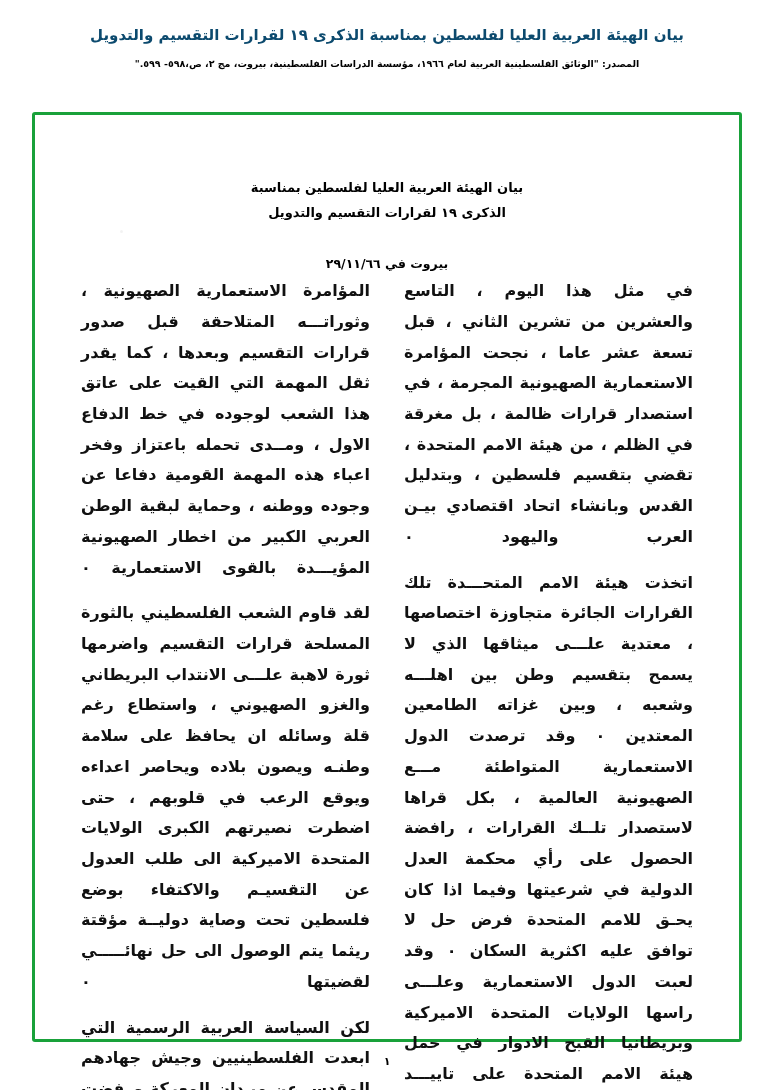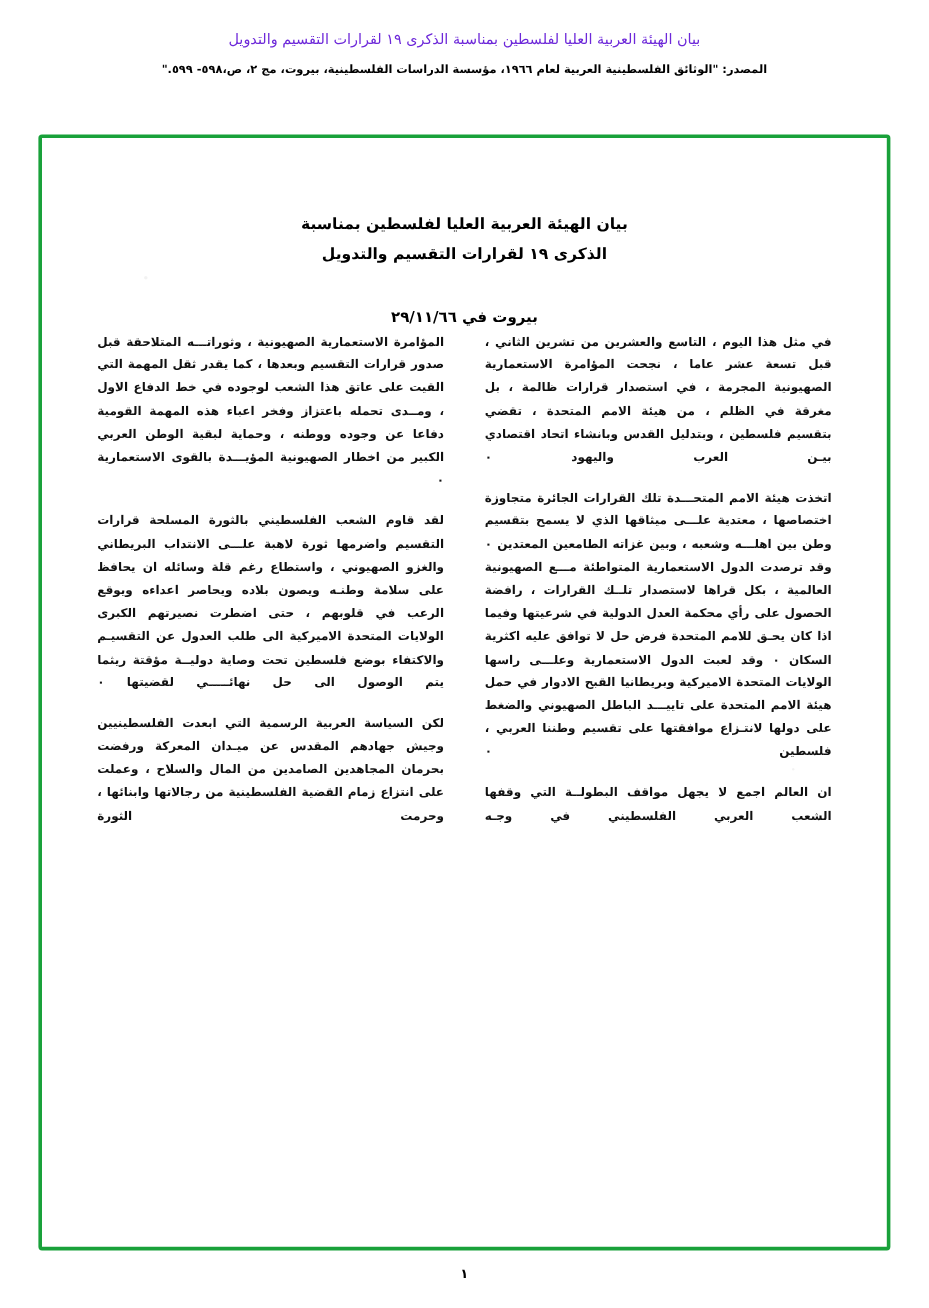--- a/index.html
+++ b/index.html
@@ -20,25 +20,25 @@
     width: 774px;
     height: 1090px;
     box-sizing: border-box;
   }
   
   .doc-header {
     padding: 24px 40px 0 40px;
     text-align: center;
   }
   .doc-header .title-line {
-    font-size: 12px;
-    font-weight: normal;
+    font-size: 15px;
+    font-weight: bold;
     letter-spacing: 0px;
     line-height: 1.5;
-    color: #6d28d9;
+    color: #0c4a6e;
   }
   .doc-header .source-line {
     font-size: 9.5px;
     font-weight: bold;
     line-height: 1.6;
     margin-top: 9px;
     color: #000;
   }
   
   .frame {
@@ -79,21 +79,21 @@
     display: flex;
     flex-direction: row;
     gap: 34px;
     align-items: flex-start;
   }
   .col {
     flex: 1 1 0;
     min-width: 0;
   }
   .para {
-    font-size: 10px;
+    font-size: 16px;
     font-weight: bold;
     line-height: 1.92;
     text-align: justify;
     text-align-last: justify;
     color: #111;
     margin: 0 0 15px 0;
     word-spacing: 0.5px;
   }
   .para:last-child {
     margin-bottom: 16px;

